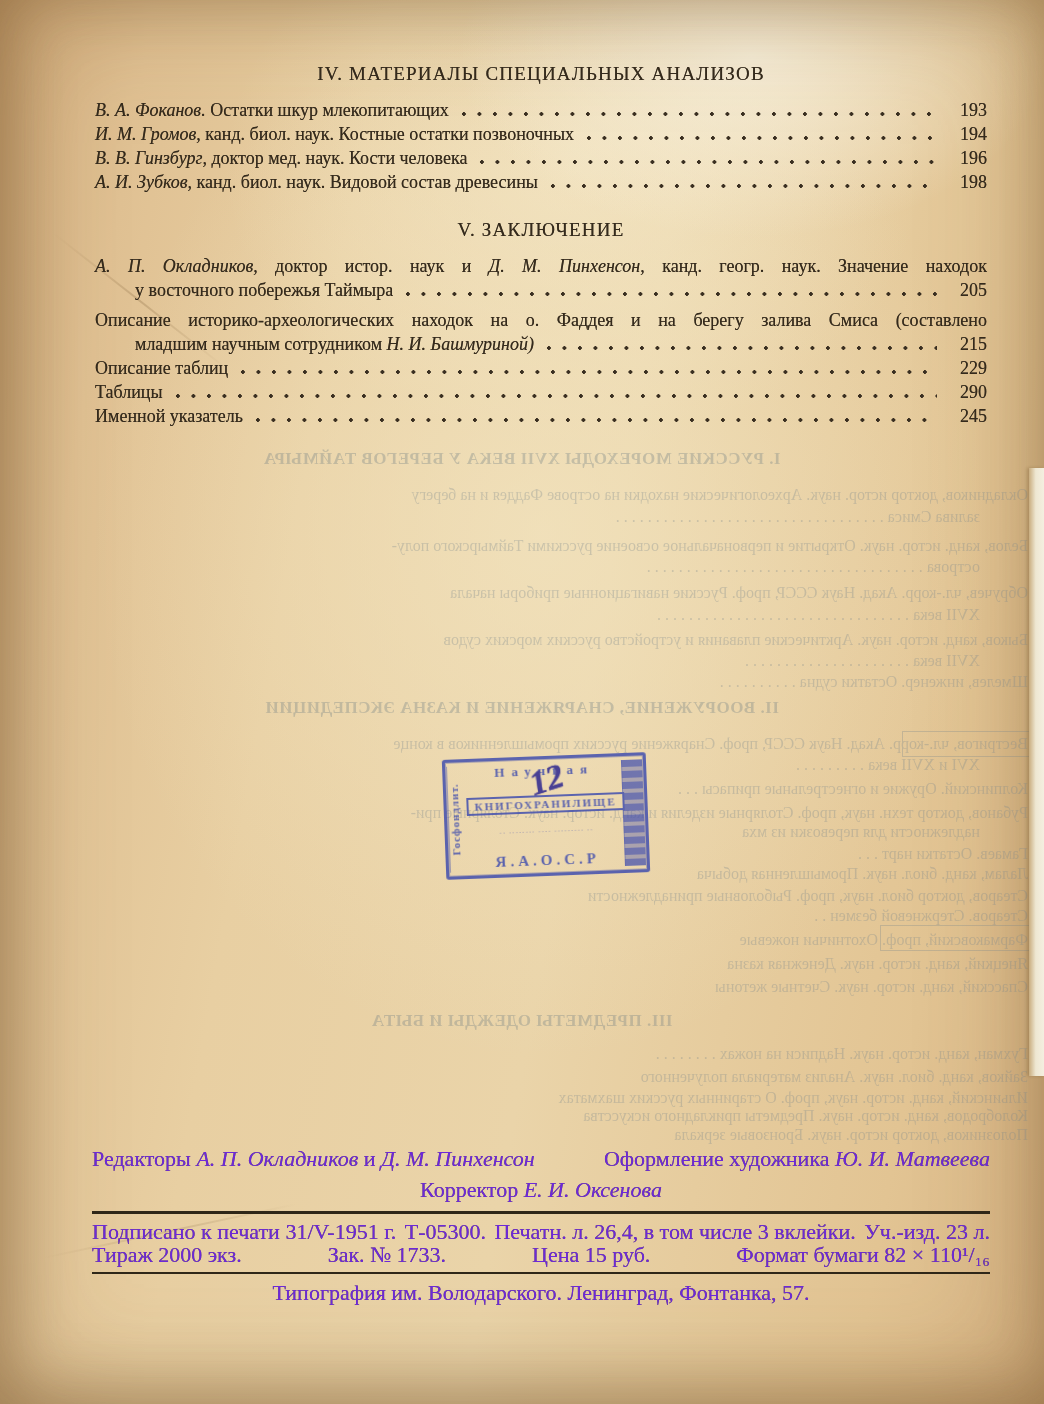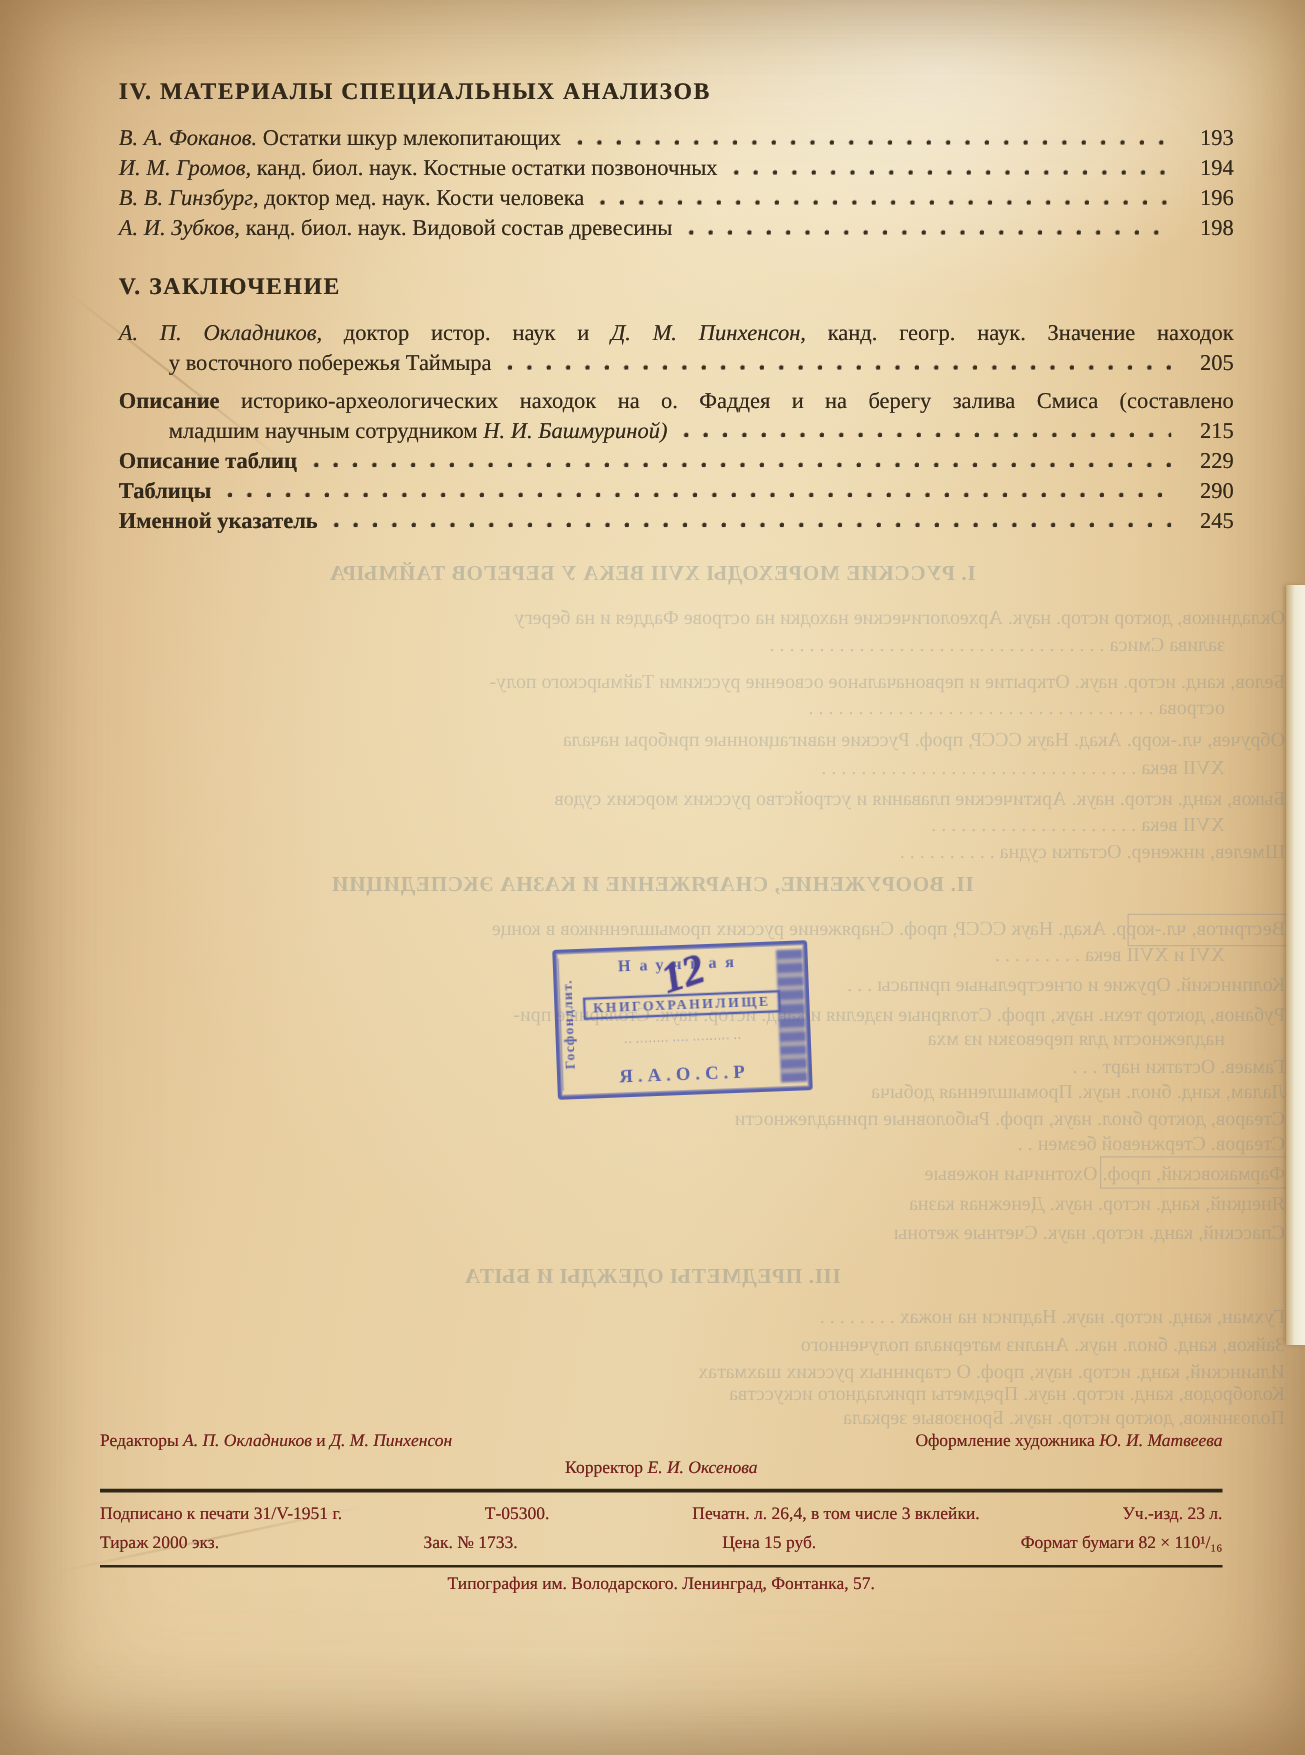--- a/index.html
+++ b/index.html
@@ -11,28 +11,28 @@
       radial-gradient(ellipse 600px 700px at 52% 38%, rgba(243,229,193,.7), rgba(243,229,193,0) 75%),
       radial-gradient(ellipse 500px 400px at 55% 12%, rgba(246,235,205,.6), rgba(246,235,205,0) 70%),
       linear-gradient(100deg, #d3ae7e 0%, #e0c193 12%, #e8cfa2 30%, #ead4a9 55%, #e2c493 85%, #d8b585 100%);
   }
   body::after{
     content:"";position:absolute;inset:0;pointer-events:none;
     box-shadow:inset 0 0 120px rgba(120,82,40,.35), inset 0 -18px 60px rgba(110,75,35,.25), inset 18px 0 60px rgba(120,85,45,.22);
   }
   
   .toc{position:absolute;top:62px;left:95px;width:892px;color:#342a1c;font-size:18px;line-height:24px;z-index:3;text-shadow:0 0 .5px rgba(52,42,28,.7);}
-  .toc-heading{font-weight:bold;font-size:19px;letter-spacing:1.2px;margin:0 0 12px;}
+  .toc-heading{font-weight:normal;font-size:19px;text-align:center;letter-spacing:1.2px;margin:0 0 12px;}
   .toc-section{margin-bottom:6px;}
   .toc-section + .toc-section .toc-heading{margin-top:24px;}
   .toc-line{display:flex;align-items:center;}
   .toc-line.jline{display:block;text-align:justify;text-align-last:justify;}
   .toc-line.indent{padding-left:40px;}
   .run-i{font-style:italic;}
-  .run-b{font-weight:bold;}
+  .run-b{font-weight:normal;}
   .leader{flex:1;align-self:flex-end;height:7px;margin:0 8px 4px 12px;
     background-image:radial-gradient(circle at 3px 3px,#3a2f21 1.7px,rgba(0,0,0,0) 2px);
     background-size:15.5px 7px;background-repeat:repeat-x;}
   .pagenum{min-width:42px;text-align:right;white-space:nowrap;}
   
   .bleed{position:absolute;inset:0;transform:scaleX(-1);opacity:.30;color:#76848b;
     filter:blur(.6px);z-index:1;font-size:16px;pointer-events:none;}
   .bleed-line{position:absolute;left:16px;width:878px;white-space:nowrap;overflow:hidden;}
   .bleed-line.center{text-align:center;width:1012px;left:16px;}
   .bleed-line.hd{font-weight:bold;font-size:17px;letter-spacing:.5px;color:#64767f;}
@@ -49,21 +49,21 @@
     border-left:1px solid rgba(71,83,174,.5);filter:blur(.7px);}
   .stamp-center{position:absolute;left:26px;right:26px;top:4px;bottom:4px;
     display:flex;flex-direction:column;align-items:center;justify-content:space-between;text-align:center;}
   .stamp-row-top{font-size:13px;font-weight:bold;letter-spacing:7px;filter:blur(.4px);}
   .stamp-inner-box{border:2px solid #4753ae;padding:1px 6px;font-size:11px;font-weight:bold;letter-spacing:2px;filter:blur(.4px);}
   .stamp-tiny{font-size:7px;letter-spacing:1px;filter:blur(.5px);}
   .stamp-bottom{font-size:15px;font-weight:bold;letter-spacing:4px;}
   .stamp-hand{position:absolute;left:84px;top:2px;font-size:34px;font-style:italic;font-weight:bold;
     color:#332c90;transform:rotate(-16deg);filter:none;text-shadow:0 0 1px #332c90;}
   
-  .imprint{position:absolute;left:80px;top:1146px;width:898px;color:#7f1d1d;font-size:14px;z-index:3;text-shadow:0 0 .5px rgba(47,39,24,.7);}
+  .imprint{position:absolute;left:92px;top:1146px;width:898px;color:#6d28d9;font-size:22px;z-index:3;text-shadow:0 0 .5px rgba(47,39,24,.7);}
   .imp-row1{display:flex;justify-content:space-between;}
   .imp-row2{text-align:center;margin-top:5px;}
   .imp-rule{border:none;border-top:3px solid #2f2718;margin:8px 0 6px;}
   .imp-rule2{border:none;border-top:2.5px solid #2f2718;margin:6px 0 6px;}
   .imp-table-row{display:flex;justify-content:space-between;line-height:23px;align-items:flex-end;}
   .imp-typo{text-align:center;margin-top:4px;}
   
   .page-edge{position:absolute;right:0;top:468px;width:15px;height:608px;z-index:2;
     background:linear-gradient(to right,#c9ad7f,#eee7d2 45%,#f4efe0);box-shadow:-2px 0 3px rgba(110,80,40,.3);}
   .crease1{position:absolute;left:30px;top:300px;width:220px;height:2px;background:linear-gradient(to right,rgba(120,90,50,0),rgba(120,90,50,.25),rgba(120,90,50,0));transform:rotate(38deg);z-index:2;}

